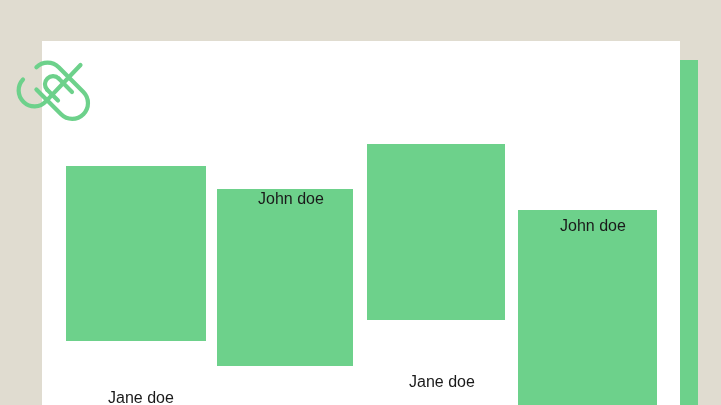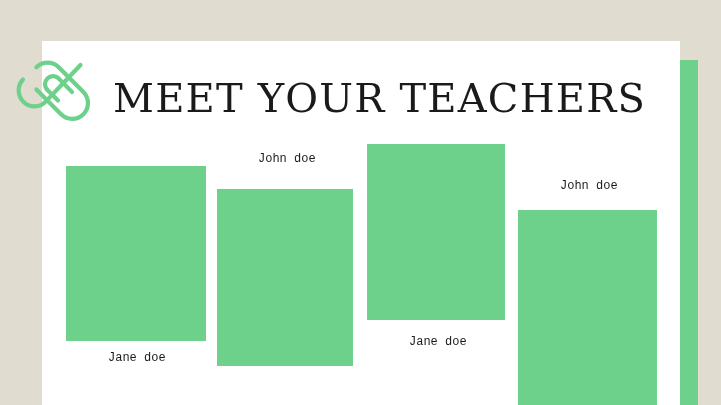--- a/index.html
+++ b/index.html
@@ -60,25 +60,26 @@
   }
 
   
   .photo {
     position: absolute;
     background: #6DD18B;
   }
 
   .caption {
     position: absolute;
-    font-family: Liberation Mono, monospace;
-    font-size: 12px;
+    font-family: Liberation Sans, sans-serif;
+    font-size: 16px;
     line-height: 14px;
     color: #1A1A1A;
     white-space: nowrap;
+    margin-top: 40px;
   }
 
   
   #photo-0 { left: 66px;  top: 166px; width: 140px; height: 175px; }
   #cap-0   { left: 108px; top: 351px; }
 
   #photo-1 { left: 217px; top: 189px; width: 136px; height: 177px; }
   #cap-1   { left: 258px; top: 152px; }
 
   #photo-2 { left: 367px; top: 144px; width: 138px; height: 176px; }
@@ -101,21 +102,20 @@
       <g stroke="#6DD18B" stroke-width="4.2" stroke-linecap="round" stroke-linejoin="round" fill="none">
         <path d="M9.0 33.5 C 3.0 39.8 3.2 49.8 9.6 55.9 C 16.0 62.0 26.0 61.8 31.9 55.4 L 66.5 19.0"></path>
         <path d="M22.4 21.2 C 28.6 15.0 38.6 15.0 44.7 21.2 L 69.4 45.9 C 75.5 52.1 75.5 62.1 69.4 68.3 C 63.2 74.4 53.2 74.4 47.1 68.3 L 22.4 43.6"></path>
         <path d="M33.2 43.8 C 30.1 40.6 30.2 35.5 33.4 32.4 C 36.6 29.3 41.7 29.4 44.8 32.6"></path>
         <path d="M44.8 32.6 L 58.0 46.0"></path>
         <path d="M33.2 43.8 L 44.0 54.6"></path>
       </g>
     </svg>
   </div>
 
-  <div id="title">MEET YOUR TEACHERS</div>
 
   <div class="photo" id="photo-0"></div>
   <div class="caption" id="cap-0">Jane doe</div>
 
   <div class="photo" id="photo-1"></div>
   <div class="caption" id="cap-1">John doe</div>
 
   <div class="photo" id="photo-2"></div>
   <div class="caption" id="cap-2">Jane doe</div>
 

